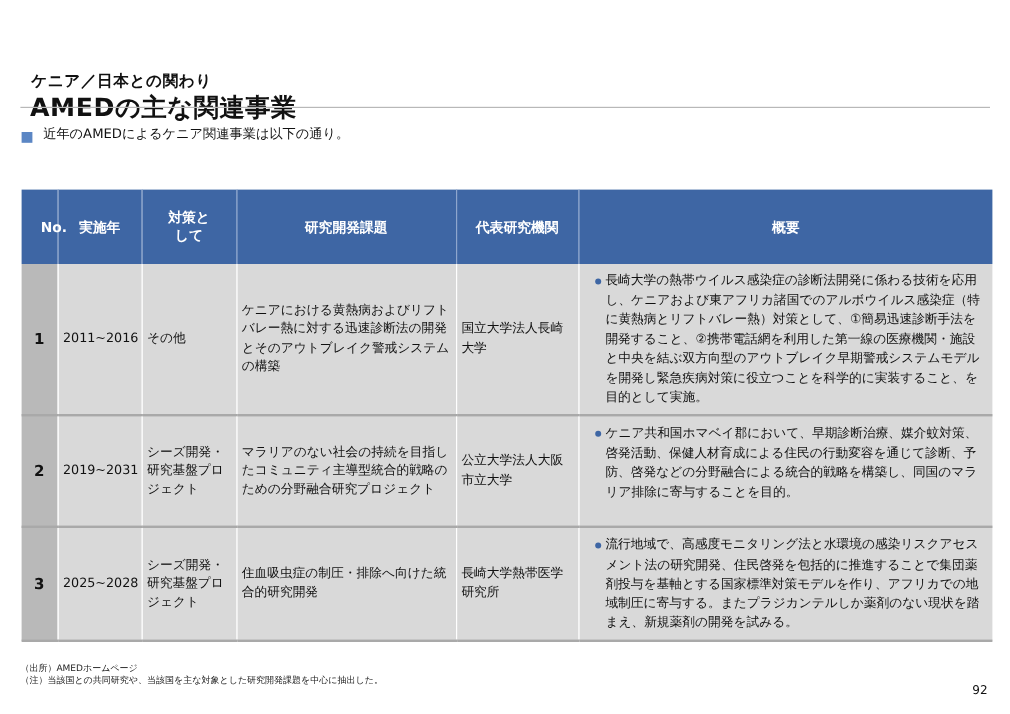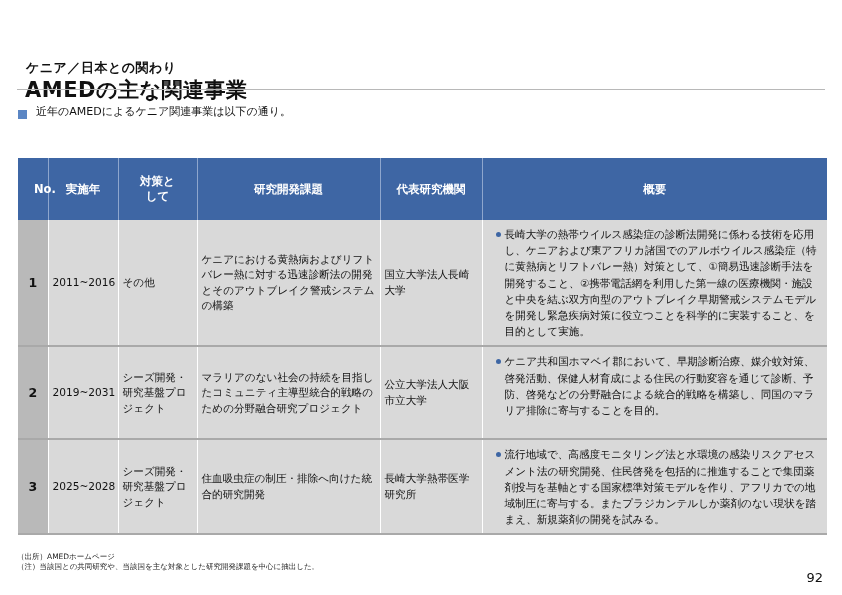--- a/index.html
+++ b/index.html
@@ -23,21 +23,21 @@
     table.main th:first-child { border-left: none; }
     table.main td {
       background: #d9d9d9; border-left: 1px solid #ffffff; border-bottom: 2px solid #a9a9a9;
       vertical-align: middle; padding: 12px 4px; line-height: 15.5px;
     }
     table.main td:first-child { background: #b9b9b9; text-align: center; font-weight: bold; font-size: 12.5px; border-left: none; }
     table.main td.summary { padding: 6px 8px 6px 14px; line-height: 16.2px; vertical-align: top; }
     .bullet-wrap { position: relative; padding-left: 8px; }
     .bullet-wrap .dot { position: absolute; left: -1px; top: 6px; width: 5px; height: 5px; border-radius: 50%; background: #3e66a4; }
     .footnotes { position: absolute; left: 17px; top: 552px; font-size: 7.5px; line-height: 10px; color: #222; }
-    .page-num { position: absolute; right: 19px; top: 570px; font-size: 13px; }
+    .page-num { position: absolute; right: 19px; top: 570px; font-size: 10px; }
   </style>
 </head>
 <body>
 
 <div class="breadcrumb">ケニア／日本との関わり</div>
 <div class="page-title">AMEDの主な関連事業</div>
 <div class="title-rule"></div>
 
 <div class="lead">
   <span class="sq"></span>

